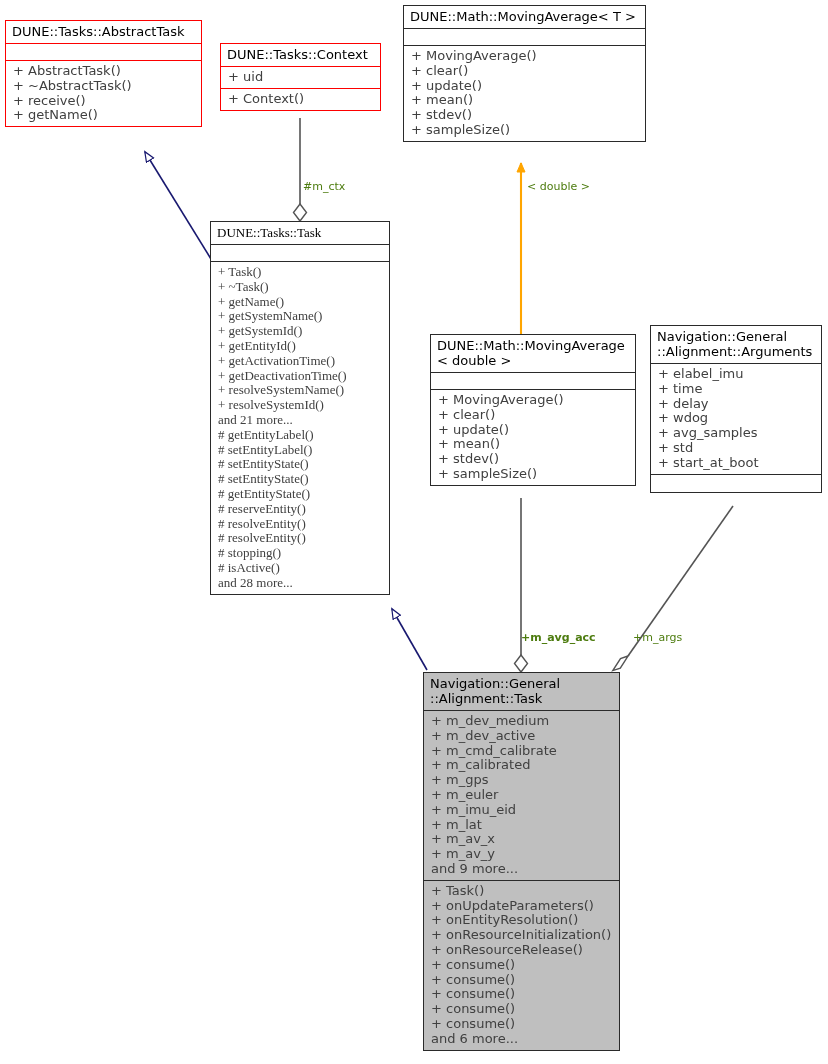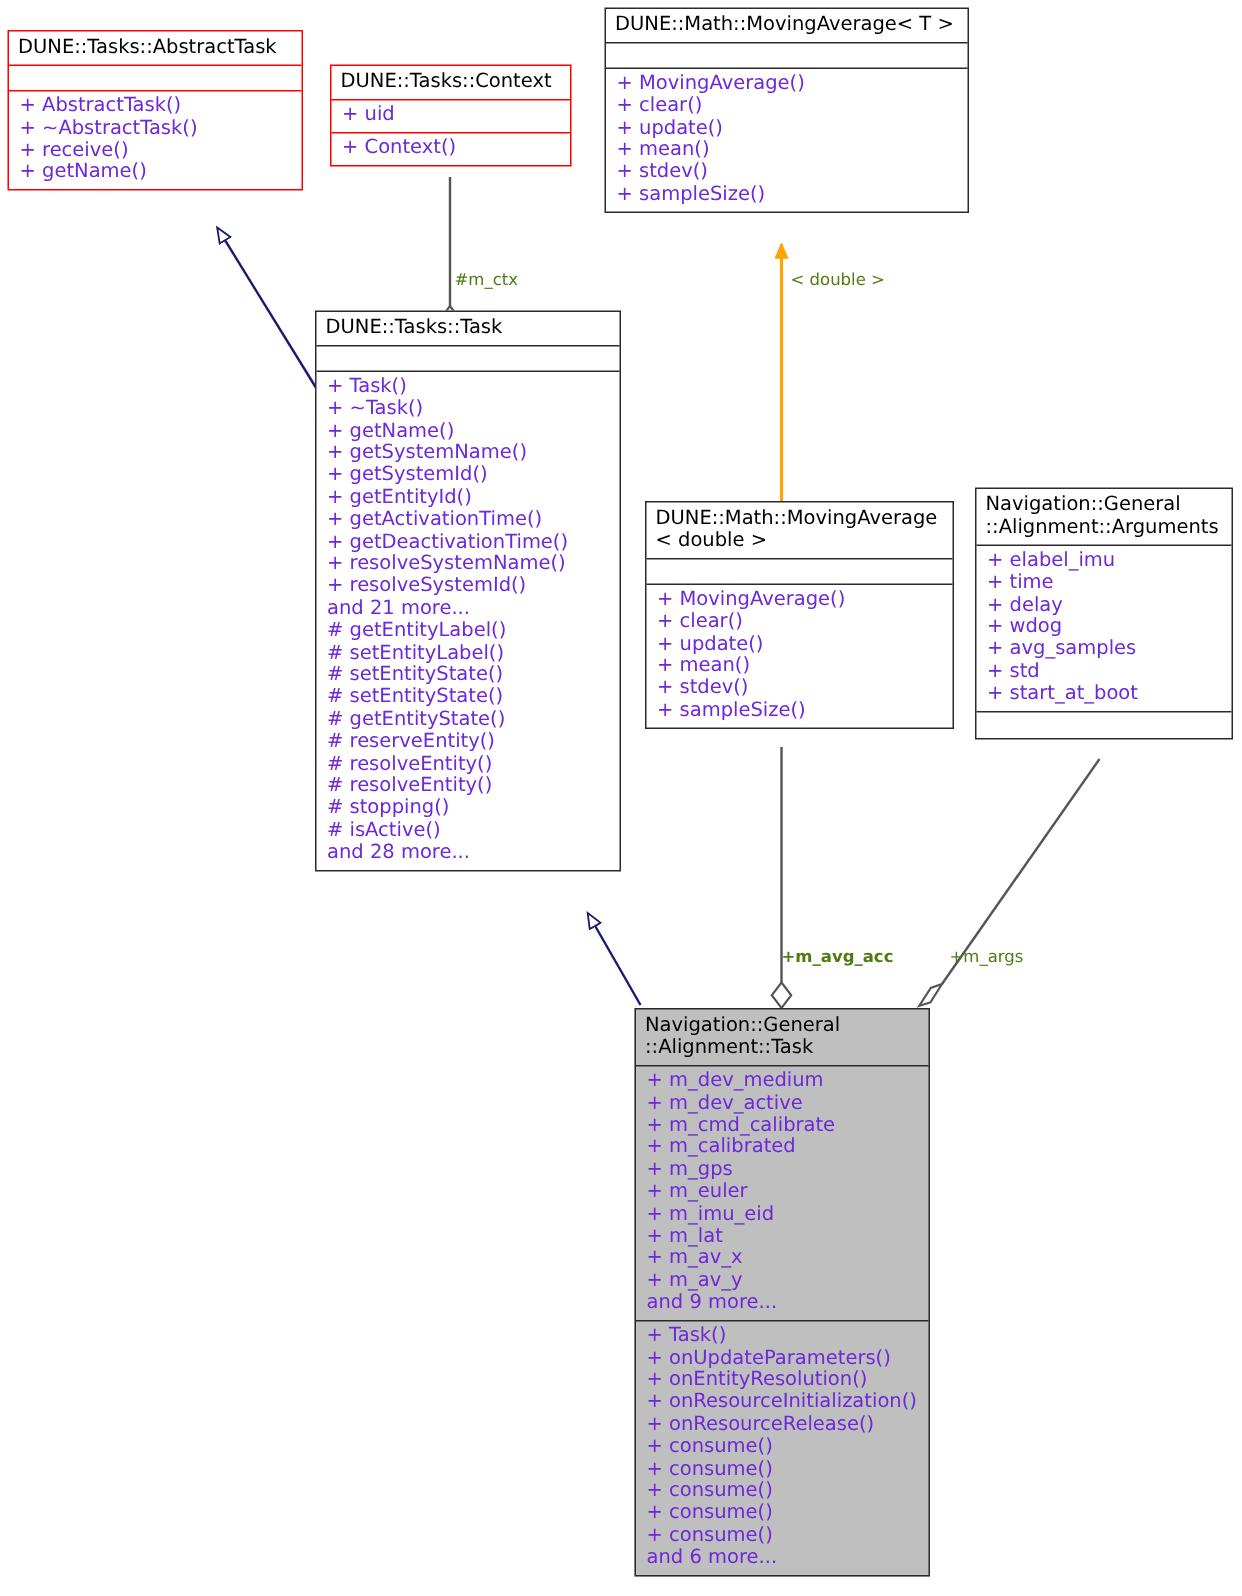--- a/index.html
+++ b/index.html
@@ -46,21 +46,21 @@
   }
   .uml-title.left {
     text-align: left;
   }
 
   .uml-section {
     box-sizing: border-box;
     padding: 3px 4px 3px 7px;
     font-size: 13px;
     line-height: 14.8px;
-    color: #6d28d9;
+    color: #404040;
     border-bottom: 1px solid #2a2a2a;
   }
   .uml-box.red > .uml-section {
     border-bottom-color: #fd0000;
   }
   .uml-section:last-child {
     border-bottom: none;
   }
   .uml-section.empty {
     min-height: 17px;
@@ -163,21 +163,21 @@
     <div class="uml-section">
       <div class="uml-row">+ MovingAverage()</div>
       <div class="uml-row">+ clear()</div>
       <div class="uml-row">+ update()</div>
       <div class="uml-row">+ mean()</div>
       <div class="uml-row">+ stdev()</div>
       <div class="uml-row">+ sampleSize()</div>
     </div>
   </div>
 
-  <div class="uml-box" style="left:210px; top:207px; width:204px;">
+  <div class="uml-box" style="left:210px; top:221px; width:180px;font-family:Liberation Serif, serif;">
     <div class="uml-title">DUNE::Tasks::Task</div>
     <div class="uml-section empty"></div>
     <div class="uml-section">
       <div class="uml-row">+ Task()</div>
       <div class="uml-row">+ ~Task()</div>
       <div class="uml-row">+ getName()</div>
       <div class="uml-row">+ getSystemName()</div>
       <div class="uml-row">+ getSystemId()</div>
       <div class="uml-row">+ getEntityId()</div>
       <div class="uml-row">+ getActivationTime()</div>

